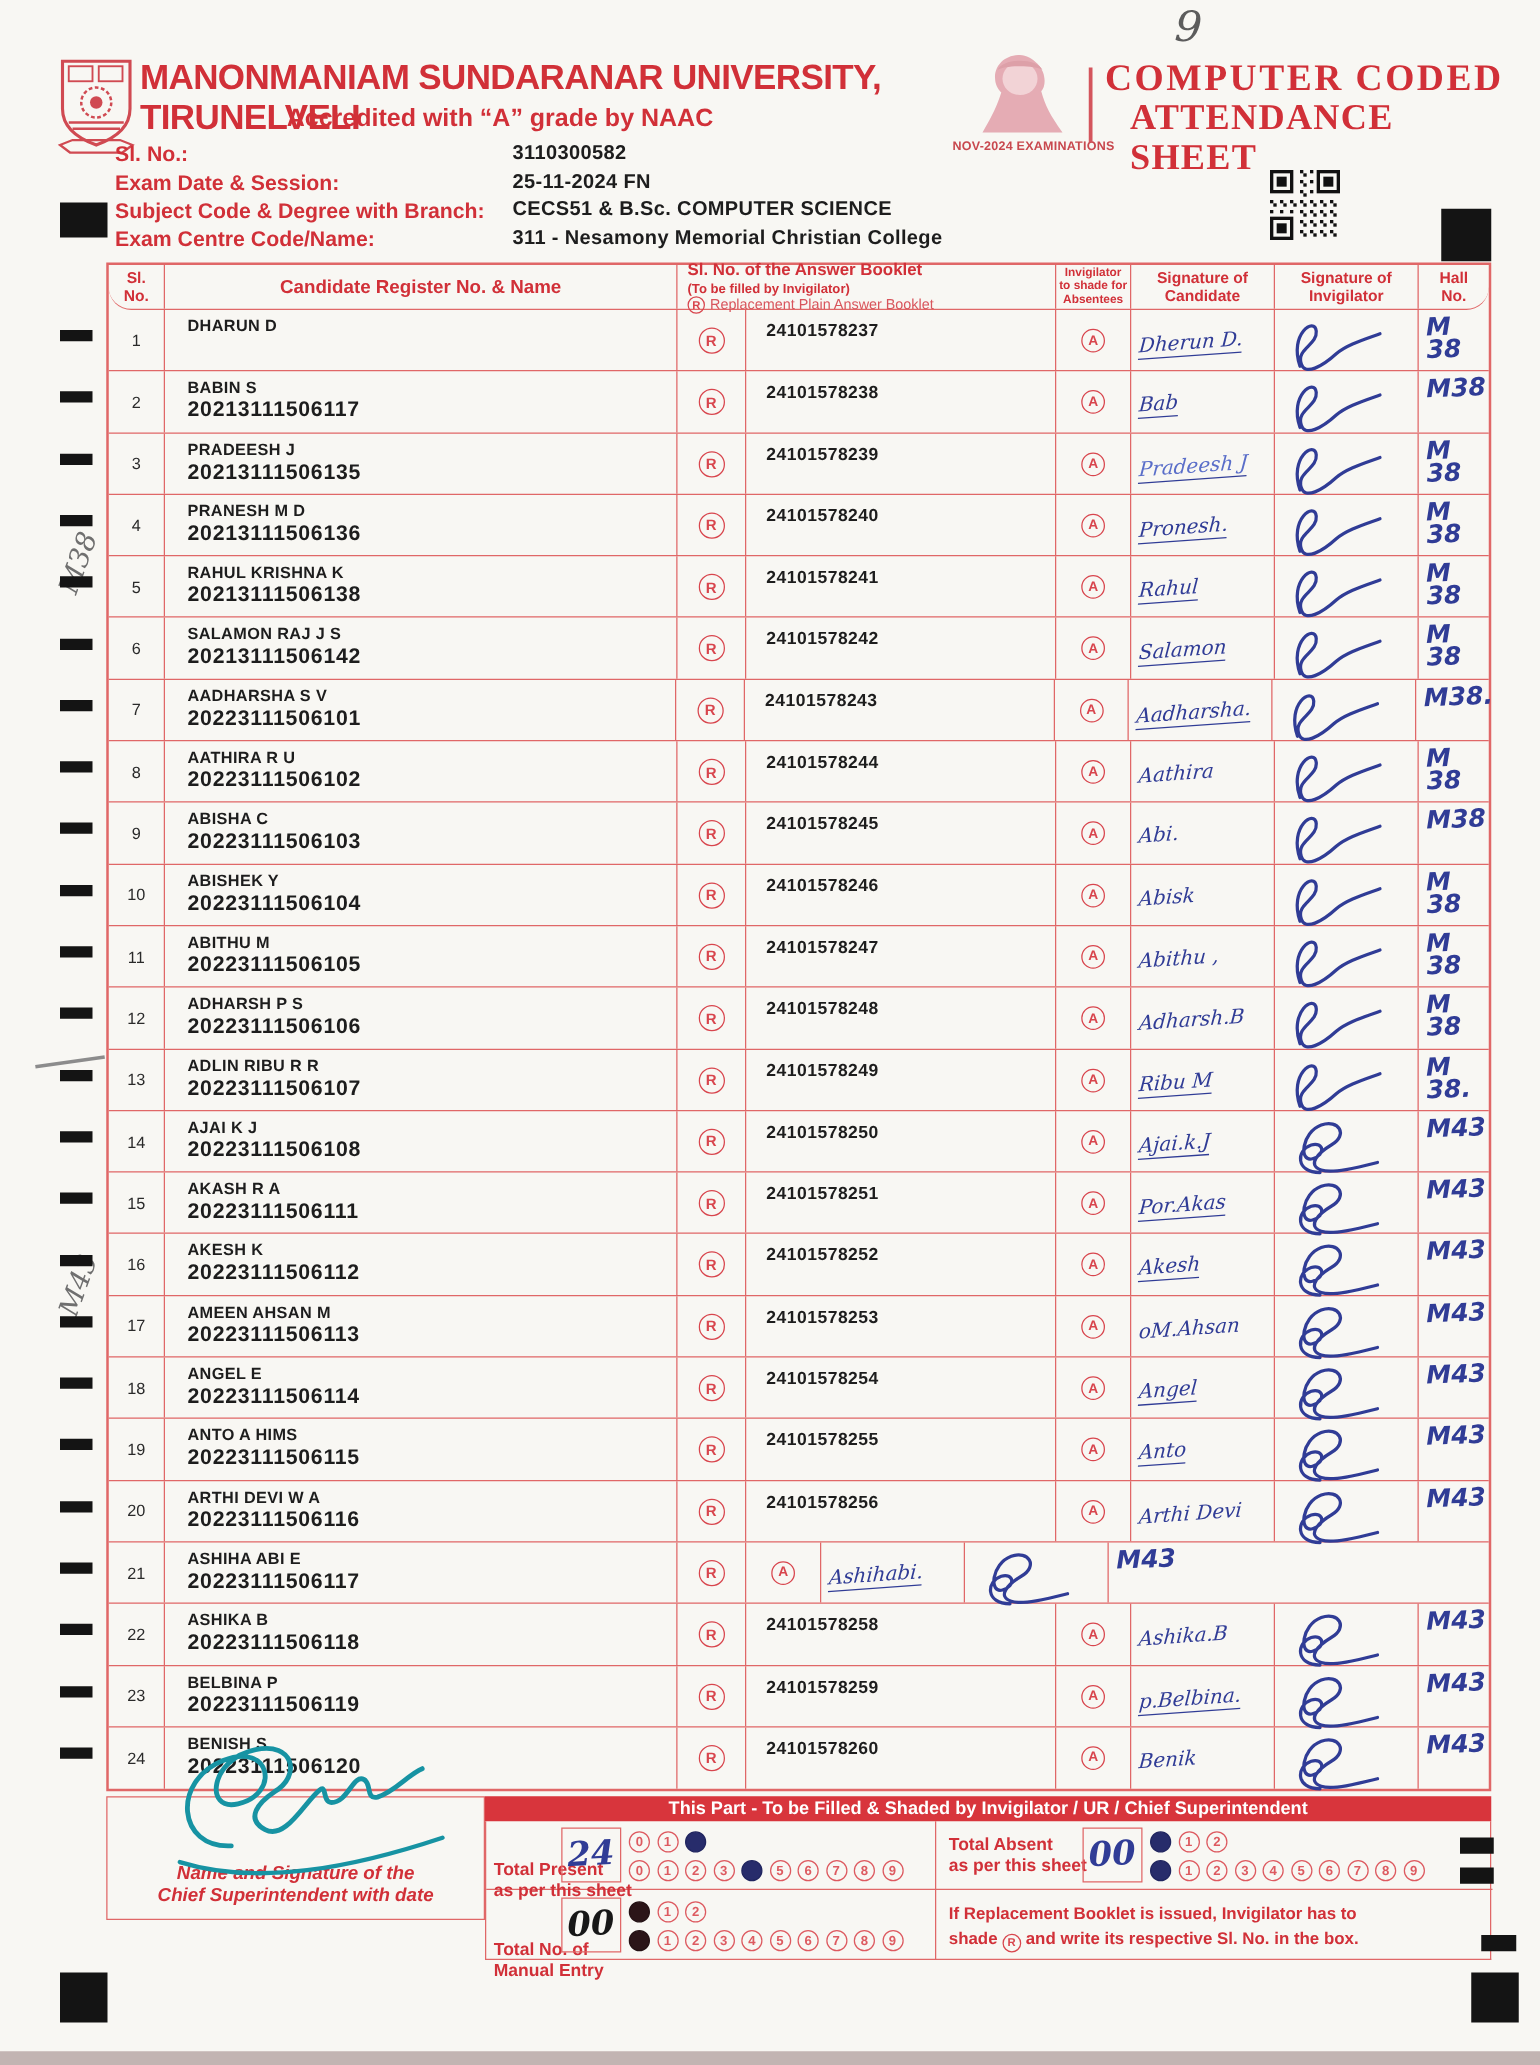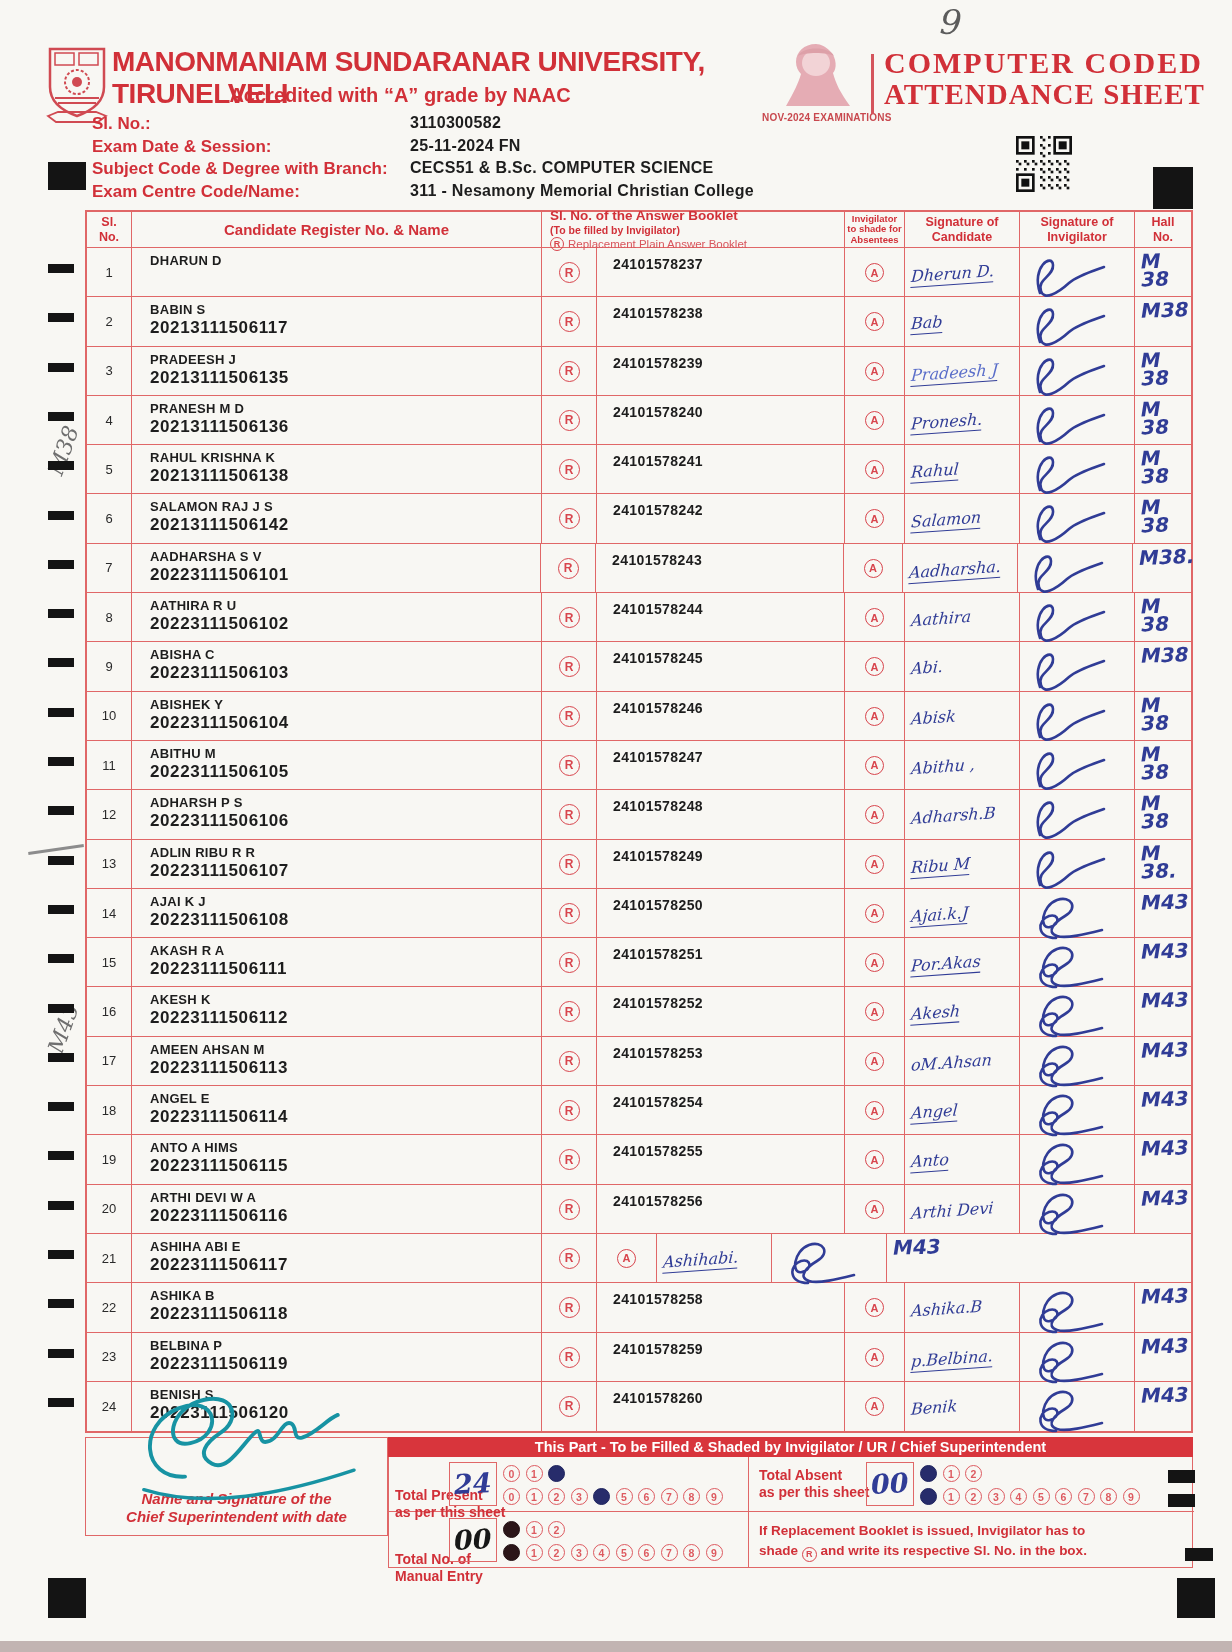--- a/index.html
+++ b/index.html
@@ -14,31 +14,31 @@
   
   .uni-name{left:112px; top:46px; width:680px; font-size:28px; font-weight:bold;
     color:var(--red); letter-spacing:-0.5px;}
   .accred{left:150px; top:84px; width:500px; text-align:center; font-size:20px;
     font-weight:bold; color:var(--red);}
   .hand-nine{left:940px; top:2px; font-family:"DejaVu Serif", serif; font-style:italic;
     font-size:34px; color:#5c5c5c; transform:rotate(4deg);}
   .title-block{left:884px; top:46px; width:330px; color:var(--red);
     font-family:"Liberation Serif", serif; font-weight:bold; line-height:1.1;}
   .title-block .t1{font-size:30px; letter-spacing:2px;}
-  .title-block .t2{font-size:29px; letter-spacing:1px;}
+  .title-block .t2{font-size:29px; letter-spacing:1px;margin-left:20px;}
   .nov-exam{left:762px; top:112px; width:140px; font-size:10px; font-weight:bold;
     color:#c8484e; letter-spacing:0.2px;}
   .vdiv{left:871px; top:54px; width:3px; height:60px; background:#d4555c;}
   .meta-row{left:92px; width:1000px; height:22px;}
   .meta-label{position:absolute; left:0; top:0; font-size:17px; font-weight:bold; color:var(--red);}
   .meta-value{position:absolute; left:318px; top:0; font-size:16px; font-weight:bold; color:var(--black); letter-spacing:0.3px;}
 
   
   #grid{left:85px; top:210px; width:1108px; border:2px solid var(--redline); background:transparent;}
-  .hrow{display:flex; height:36px; border-bottom:1.5px solid var(--redline); color:var(--red); font-weight:bold;}
+  .hrow{display:flex; height:36px; border-bottom:1.5px solid var(--redline); color:var(--red); font-weight:bold;border-radius:18px;}
   .trow{display:flex; height:49.3px; border-bottom:1px solid var(--redline);}
   .trow:last-child{border-bottom:none;}
   .c{border-right:1px solid var(--redline); overflow:visible; position:relative;}
   .c:last-child{border-right:none;}
   .w-sl{width:45px;} .w-cand{width:410px;} .w-r{width:55px;} .w-book{width:248px;}
   .w-rb{width:303px;} .w-a{width:60px;} .w-sig{width:115px;} .w-inv{width:115px;} .w-hall{width:58px; flex:1;}
   .hc{display:flex; align-items:center; justify-content:center; text-align:center;
     white-space:pre-line; font-size:12.5px; line-height:1.15;}
   .hc-book{flex-direction:column; align-items:flex-start; justify-content:center; padding-left:8px; text-align:left;}
   .hb-main{font-size:13.5px;} .hb-paren{font-size:10.5px; font-weight:bold;}

